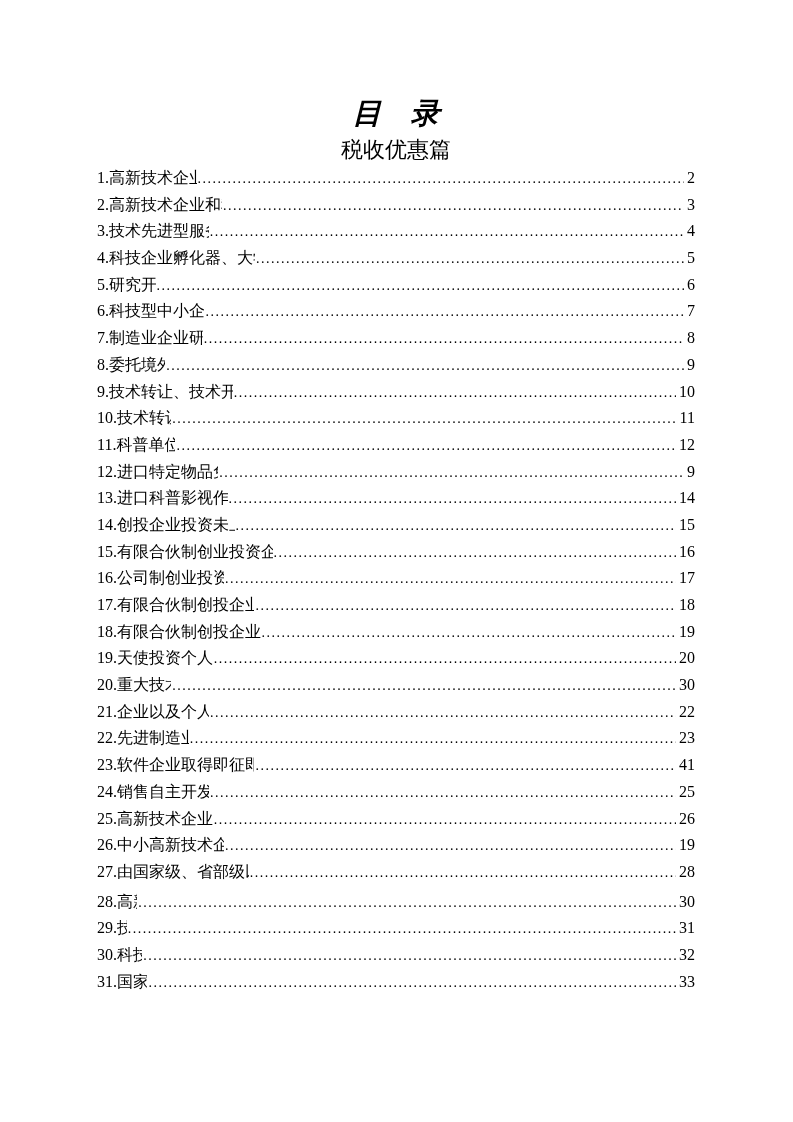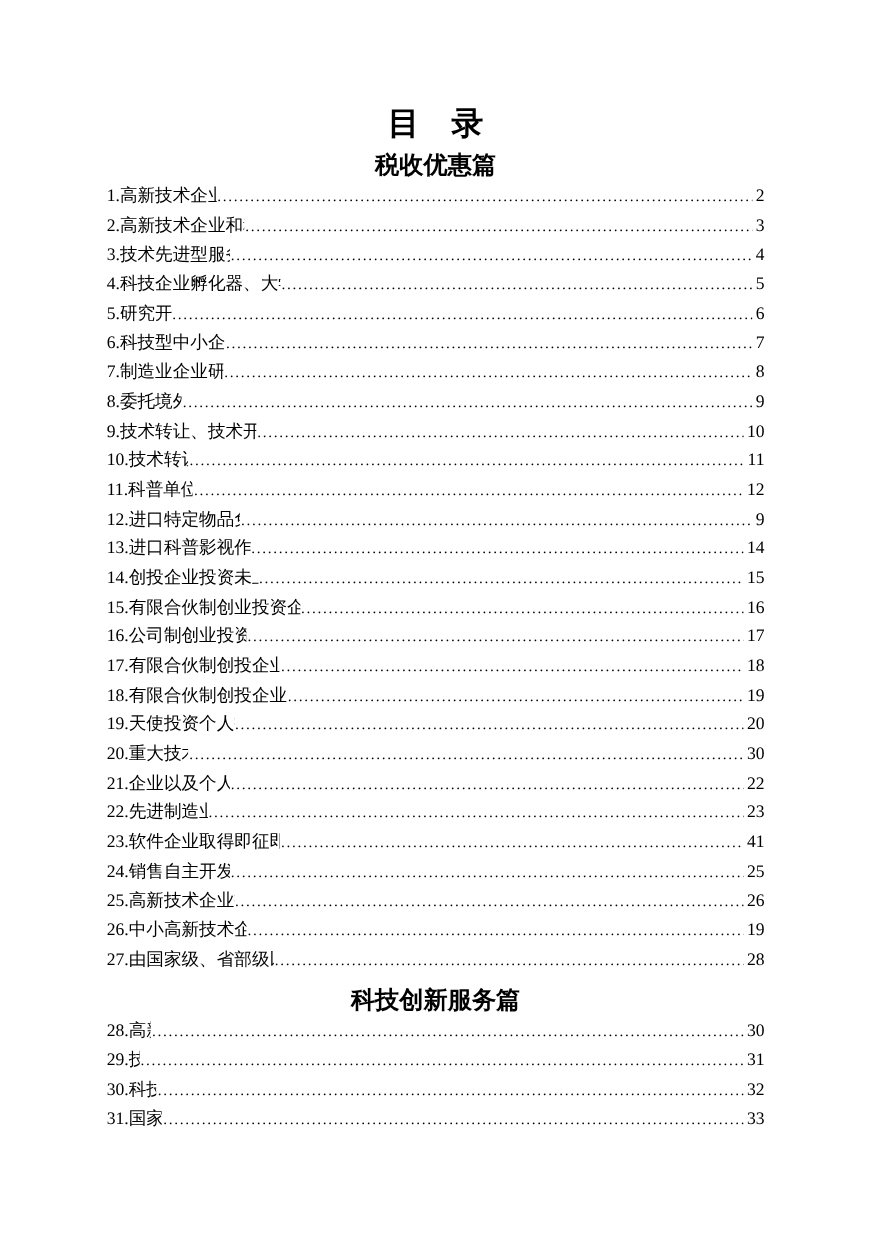--- a/index.html
+++ b/index.html
@@ -21,26 +21,27 @@
     padding: 97px 98px 0 97px;
     background: #ffffff;
   }
   .doc-title {
     margin: 0;
     font-size: 29px;
     line-height: 33px;
     font-weight: 700;
     text-align: center;
     font-family: "Liberation Serif", "DejaVu Serif", serif;
+    font-style: italic;
   }
   .section-heading {
     margin: 5px 0 2px 0;
     font-size: 22px;
     line-height: 30px;
-    font-weight: 700;
+    font-weight: 400;
     text-align: center;
     font-family: "Liberation Sans", "DejaVu Sans", sans-serif;
   }
   .entries {
     margin-top: 3px;
   }
   .toc-entry {
     display: flex;
     align-items: baseline;
     height: 26.7px;
@@ -237,21 +238,20 @@
 
   <div class="toc-entry">
     <span class="entry-label">27.由国家级、省部级以及国际组织对科技人员颁发的科技奖 金免征个人所得税</span>
     <span class="dots"></span>
     <span class="entry-page">28</span>
   </div>
 </div>
   </section>
 
   <section>
-    <h2 class="section-heading">科技创新服务篇</h2>
     <div class="entries">
   <div class="toc-entry">
     <span class="entry-label">28.高新技术企业</span>
     <span class="dots"></span>
     <span class="entry-page">30</span>
   </div>
 
   <div class="toc-entry">
     <span class="entry-label">29.技术合同</span>
     <span class="dots"></span>

